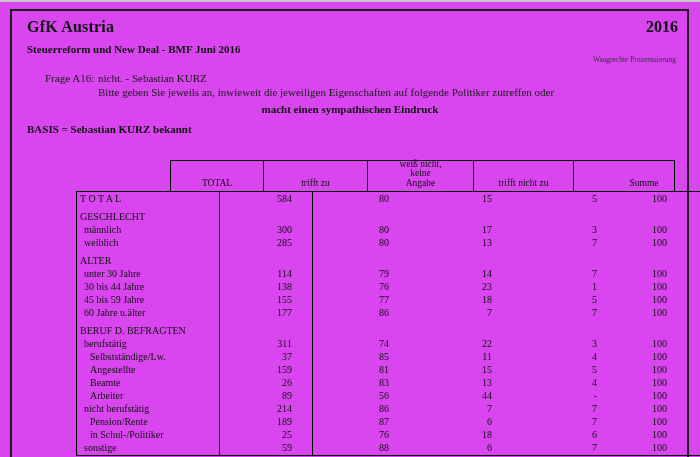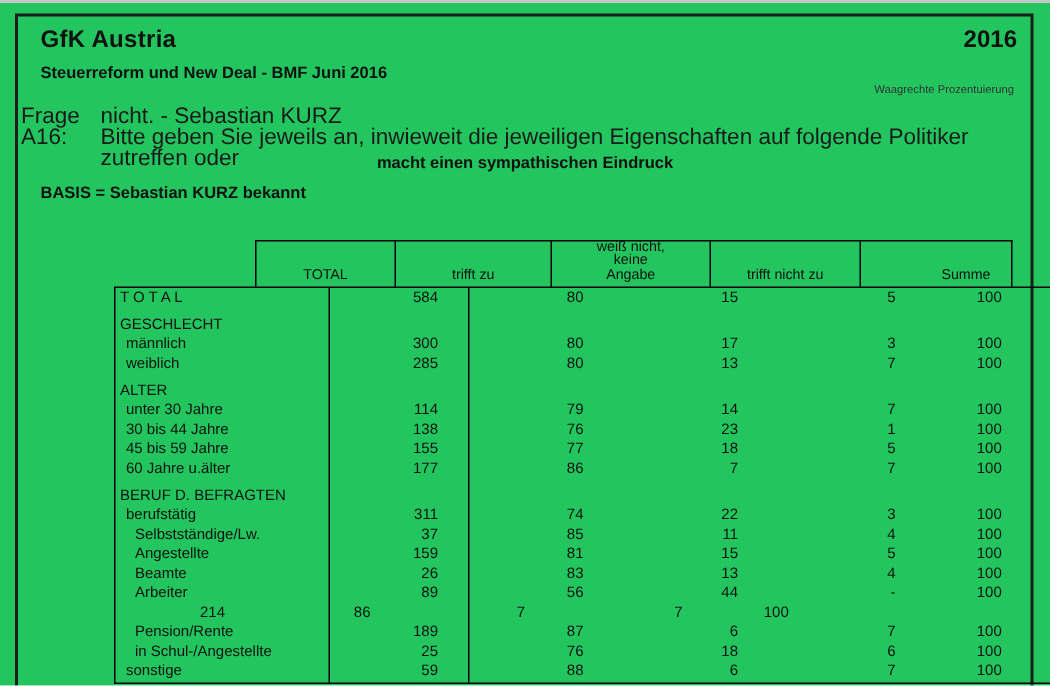--- a/index.html
+++ b/index.html
@@ -1,25 +1,25 @@
 <!DOCTYPE html>
 <html><head>
 <meta charset="utf-8">
 <style>
   html,body{margin:0;padding:0;background:#fff;}
-  .screen{position:relative;width:700px;height:457px;background:#22c55e;overflow:hidden;
-          font-family:Liberation Sans, sans-serif;color:#111;}
+  .screen{position:relative;width:700px;height:457px;background:#d946ef;overflow:hidden;
+          font-family:Liberation Serif, serif;color:#111;}
   .top-edge{position:absolute;top:0;left:0;width:700px;height:2px;background:#c6c6c6;}
   .page-border{position:absolute;left:10px;top:9px;width:679px;height:460px;
                border:2px solid #1d1d1d;box-sizing:border-box;}
   .company{position:absolute;left:27px;top:18px;font-size:16px;font-weight:bold;letter-spacing:0.2px;}
   .year{position:absolute;right:22px;top:18px;font-size:16px;font-weight:bold;}
   .study{position:absolute;left:27px;top:43px;font-size:11px;font-weight:bold;}
   .note{position:absolute;right:24px;top:55px;font-size:7.5px;color:#333;}
-  .question{position:absolute;left:14px;top:71px;display:flex;font-size:15px;color:#1a1a1a;}
+  .question{position:absolute;left:45px;top:71px;display:flex;font-size:11px;color:#1a1a1a;}
   .qlabel{width:53px;flex:0 0 53px;line-height:14px;}
   .qlines div{line-height:14px;}
   .item-title{position:absolute;left:0;top:103px;width:700px;text-align:center;
               font-size:11px;font-weight:bold;}
   .basis{position:absolute;left:27px;top:123px;font-size:11px;font-weight:bold;}
 
   
   .thead{position:absolute;left:170px;top:160px;width:505px;height:31px;box-sizing:border-box;
          border:1px solid #000;border-bottom:none;display:flex;}
   .hcell{box-sizing:border-box;height:100%;display:flex;flex-direction:column;
@@ -190,36 +190,37 @@
       </div>
       <div class="row">
         <div class="rlabel indent-2">Arbeiter</div>
         <div class="val c0">89</div>
         <div class="val c1">56</div>
         <div class="val c2">44</div>
         <div class="val c3">-</div>
         <div class="val c4">100</div>
       </div>
       <div class="row">
+        <div class="rlabel indent-1">nicht berufstätig</div>
         <div class="val c0">214</div>
         <div class="val c1">86</div>
         <div class="val c2">7</div>
         <div class="val c3">7</div>
         <div class="val c4">100</div>
       </div>
       <div class="row">
         <div class="rlabel indent-2">Pension/Rente</div>
         <div class="val c0">189</div>
         <div class="val c1">87</div>
         <div class="val c2">6</div>
         <div class="val c3">7</div>
         <div class="val c4">100</div>
       </div>
       <div class="row">
-        <div class="rlabel indent-2">in Schul-/Angestellte</div>
+        <div class="rlabel indent-2">in Schul-/Politiker</div>
         <div class="val c0">25</div>
         <div class="val c1">76</div>
         <div class="val c2">18</div>
         <div class="val c3">6</div>
         <div class="val c4">100</div>
       </div>
       <div class="row">
         <div class="rlabel indent-1">sonstige</div>
         <div class="val c0">59</div>
         <div class="val c1">88</div>

